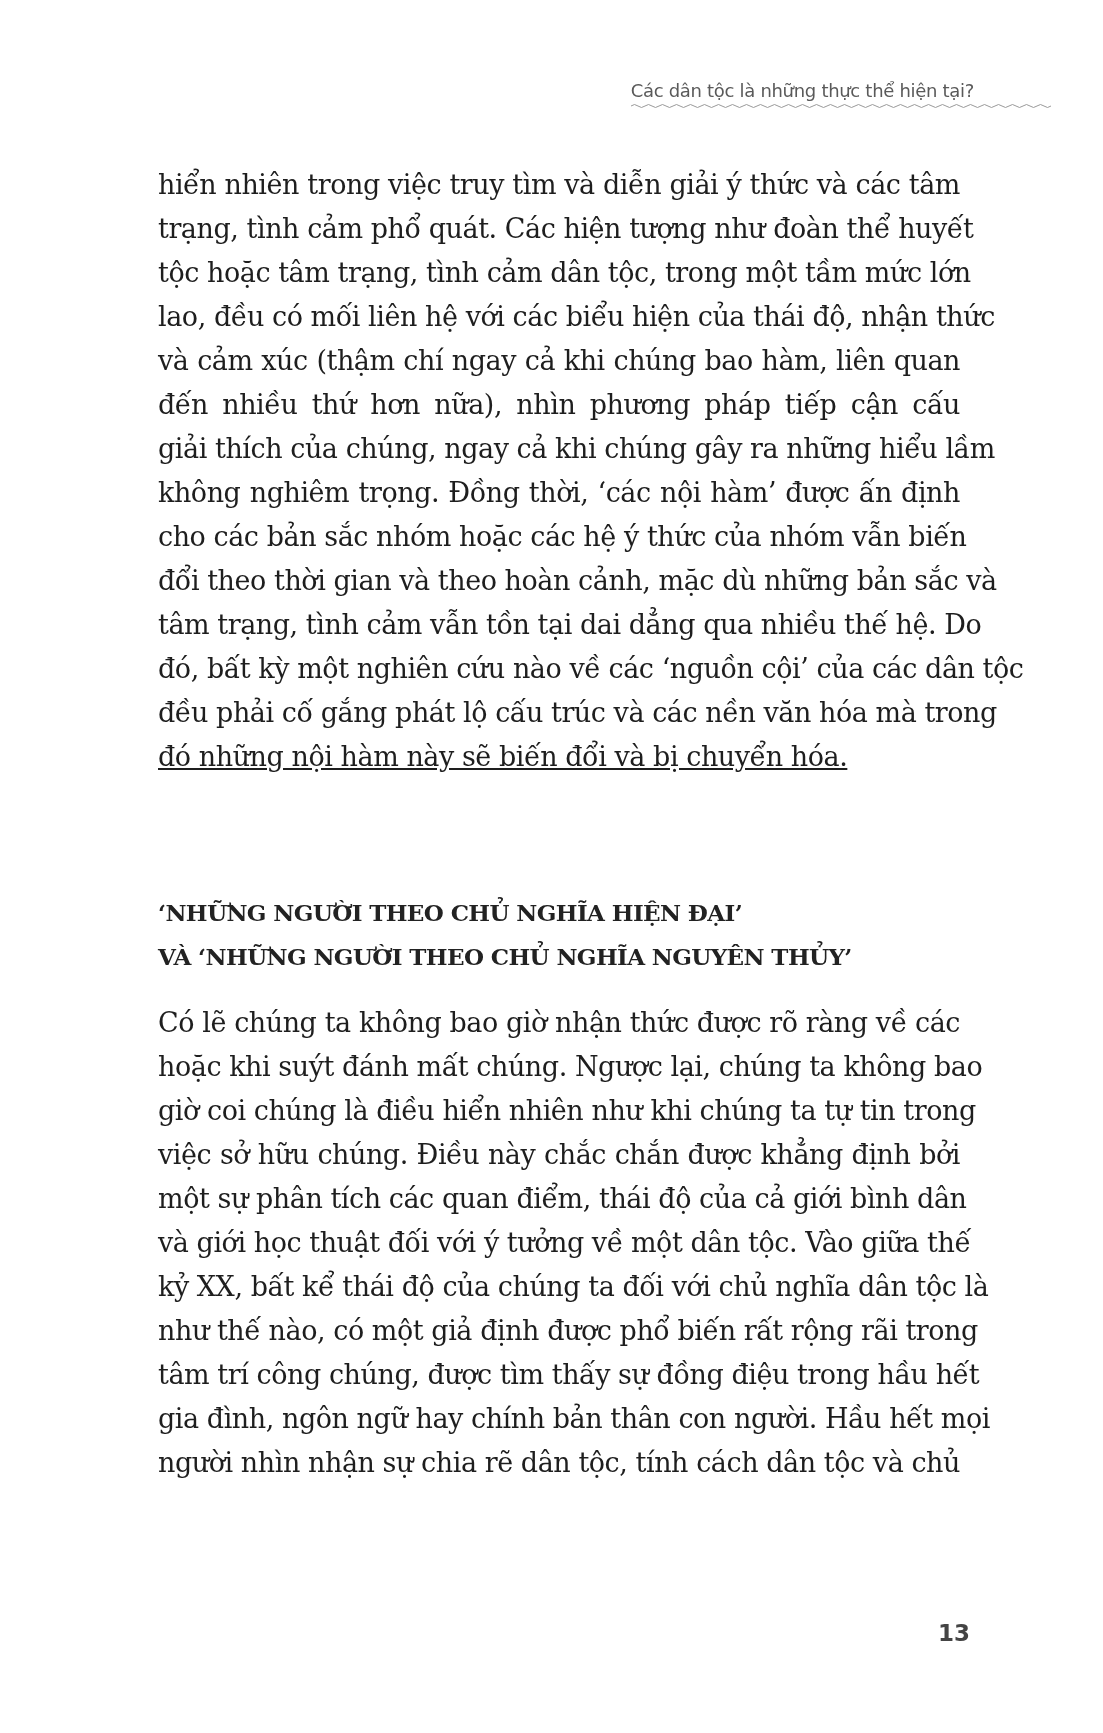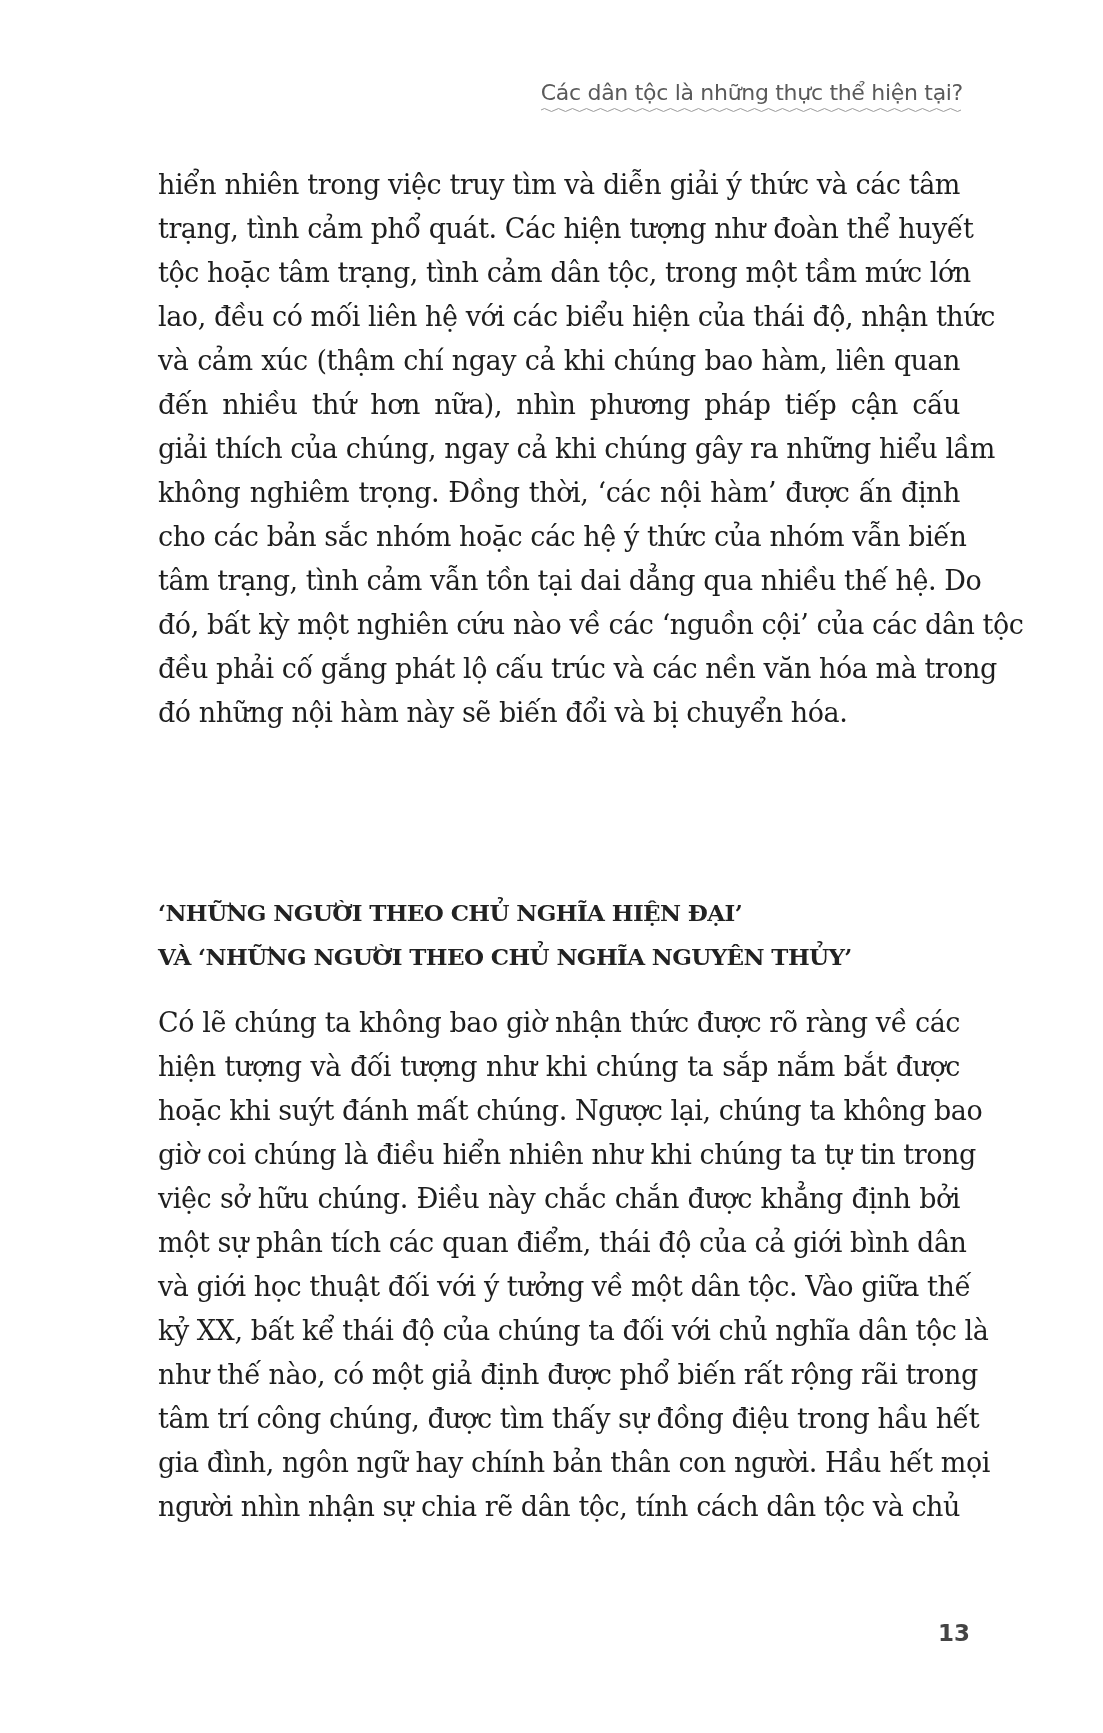--- a/index.html
+++ b/index.html
@@ -1,41 +1,41 @@
 <!DOCTYPE html>
 <html><head>
 <meta charset="utf-8">
 <style>
   html, body { margin: 0; padding: 0; background: #ffffff; }
   body { width: 1103px; height: 1733px; position: relative; overflow: hidden; }
   .page { position: absolute; left: 0; top: 0; width: 1103px; height: 1733px; background: #ffffff; }
 
   .running-head {
-    position: absolute; right: 140px; top: 80px;
+    position: absolute; right: 129px; top: 80px;
     font-family: "DejaVu Sans", sans-serif;
-    font-size: 22px; color: #5a5a5a; letter-spacing: -0.3px;
+    font-size: 18px; color: #5a5a5a; letter-spacing: -0.3px;
     white-space: nowrap;
   }
   .wave {
     position: absolute; left: 0; right: 0; bottom: -8px; height: 6px;
   }
 
   .body-block {
     position: absolute; left: 158px; width: 802px;
     font-family: "DejaVu Serif", serif;
     color: #1e1e1e;
   }
   .line {
     display: block; height: 44px; line-height: 44px;
     font-size: 27px;
     text-align: justify; text-align-last: justify;
     white-space: nowrap; overflow: visible;
     letter-spacing: -0.45px;
   }
-  .line.last { text-align-last: left; }
+  .line.last { text-align-last: left; text-decoration: underline; }
 
   .heading {
     position: absolute; left: 158px; width: 802px;
     font-family: "DejaVu Serif", serif;
     font-weight: bold; color: #222222;
     font-size: 23px; letter-spacing: -0.6px;
   }
   .heading .hline { display: block; height: 44px; line-height: 44px; white-space: nowrap; }
 
   .page-number {
@@ -59,34 +59,34 @@
   <div class="body-block" style="top:163px;">
     <span class="line">hiển nhiên trong việc truy tìm và diễn giải ý thức và các tâm</span>
     <span class="line">trạng, tình cảm phổ quát. Các hiện tượng như đoàn thể huyết</span>
     <span class="line">tộc hoặc tâm trạng, tình cảm dân tộc, trong một tầm mức lớn</span>
     <span class="line">lao, đều có mối liên hệ với các biểu hiện của thái độ, nhận thức</span>
     <span class="line">và cảm xúc (thậm chí ngay cả khi chúng bao hàm, liên quan</span>
     <span class="line">đến nhiều thứ hơn nữa), nhìn phương pháp tiếp cận cấu</span>
     <span class="line">giải thích của chúng, ngay cả khi chúng gây ra những hiểu lầm</span>
     <span class="line">không nghiêm trọng. Đồng thời, ‘các nội hàm’ được ấn định</span>
     <span class="line">cho các bản sắc nhóm hoặc các hệ ý thức của nhóm vẫn biến</span>
+    <span class="line">đổi theo thời gian và theo hoàn cảnh, mặc dù những bản sắc và</span>
     <span class="line">tâm trạng, tình cảm vẫn tồn tại dai dẳng qua nhiều thế hệ. Do</span>
     <span class="line">đó, bất kỳ một nghiên cứu nào về các ‘nguồn cội’ của các dân tộc</span>
     <span class="line">đều phải cố gắng phát lộ cấu trúc và các nền văn hóa mà trong</span>
     <span class="line last">đó những nội hàm này sẽ biến đổi và bị chuyển hóa.</span>
   </div>
 
   <div class="heading" style="top:891px;">
     <span class="hline">‘NHỮNG NGƯỜI THEO CHỦ NGHĨA HIỆN ĐẠI’</span>
     <span class="hline">VÀ ‘NHỮNG NGƯỜI THEO CHỦ NGHĨA NGUYÊN THỦY’</span>
   </div>
 
   <div class="body-block" style="top:1001px;">
     <span class="line">Có lẽ chúng ta không bao giờ nhận thức được rõ ràng về các</span>
-    <span class="line">hiện tượng và đối tượng như khi chúng ta sắp nắm bắt được</span>
     <span class="line">hoặc khi suýt đánh mất chúng. Ngược lại, chúng ta không bao</span>
     <span class="line">giờ coi chúng là điều hiển nhiên như khi chúng ta tự tin trong</span>
     <span class="line">việc sở hữu chúng. Điều này chắc chắn được khẳng định bởi</span>
     <span class="line">một sự phân tích các quan điểm, thái độ của cả giới bình dân</span>
     <span class="line">và giới học thuật đối với ý tưởng về một dân tộc. Vào giữa thế</span>
     <span class="line">kỷ XX, bất kể thái độ của chúng ta đối với chủ nghĩa dân tộc là</span>
     <span class="line">như thế nào, có một giả định được phổ biến rất rộng rãi trong</span>
     <span class="line">tâm trí công chúng, được tìm thấy sự đồng điệu trong hầu hết</span>
     <span class="line">gia đình, ngôn ngữ hay chính bản thân con người. Hầu hết mọi</span>
     <span class="line">người nhìn nhận sự chia rẽ dân tộc, tính cách dân tộc và chủ</span>

